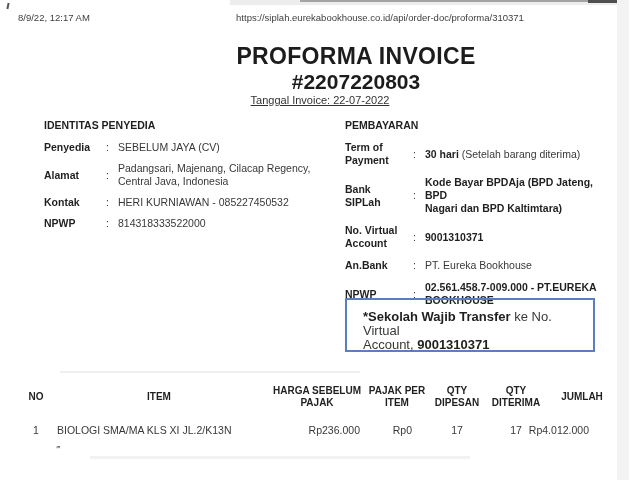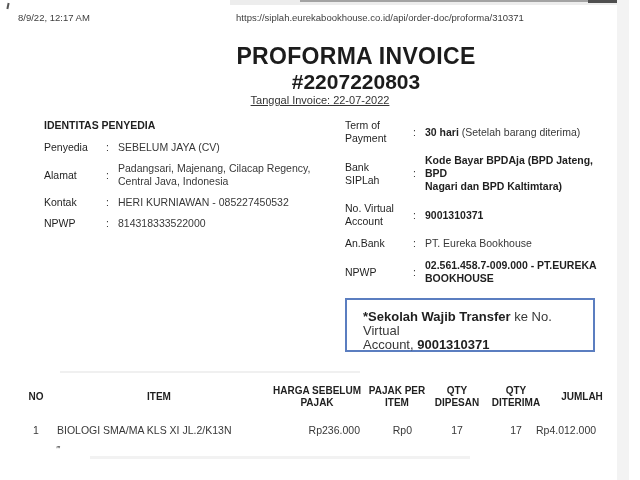--- a/index.html
+++ b/index.html
@@ -23,21 +23,21 @@
   .tanggal    { position:absolute; left:0; top:94px; width:640px; text-align:center;
                 font-size:11px; color:#333;text-decoration:underline; }
 
   
   .col-left  { position:absolute; left:44px;  top:119px; width:282px; }
   .col-right { position:absolute; left:345px; top:119px; width:262px; }
   .section-heading { font-size:10.5px; font-weight:bold; color:#1f1f1f; margin-bottom:10px; }
   .kv { display:grid; grid-template-columns:62px 12px 1fr; align-items:center;
         margin-bottom:8px; font-size:10.5px; line-height:13px; }
   .col-right .kv { grid-template-columns:68px 12px 1fr; margin-bottom:9px; }
-  .kv .k { font-weight:normal; color:#1f1f1f; white-space:pre-line; }
+  .kv .k { font-weight:bold; color:#1f1f1f; white-space:pre-line; }
   .kv .c { color:#383838; }
   .kv .v { white-space:pre-line; color:#383838; }
   .b { font-weight:bold; color:#1f1f1f; }
 
   
   .note-box { position:absolute; left:345px; top:298px; width:250px; height:54px;
               box-sizing:border-box; border:2px solid #5b7ec0;
               padding:10px 18px 0 16px; font-size:13px; line-height:14px;
               white-space:pre-line; color:#383838; }
 
@@ -52,21 +52,21 @@
   .th-pajak  { left:366px; width:62px;text-align:center; }
   .th-qty1   { left:430px; width:54px; }
   .th-qty2   { left:488px; width:56px; }
   .th-jumlah { left:546px; width:72px; }
   .td-no     { left:20px;  width:32px; text-align:center; }
   .td-item   { left:57px;  width:212px; text-align:left; white-space:nowrap; }
   .td-harga  { left:268px; width:92px; text-align:right; }
   .td-pajak  { left:352px; width:60px; text-align:right; }
   .td-qty1   { left:430px; width:54px; text-align:center; }
   .td-qty2   { left:488px; width:56px; text-align:center; }
-  .td-jumlah { left:536px; width:75px; text-align:left; }
+  .td-jumlah { left:514px; width:75px; text-align:right; }
   .row-artifact { position:absolute; left:57px; top:444px; font-size:9px; color:#4a4a4a; }
 
   
   .artifact { position:absolute; pointer-events:none; }
   .a-top-light  { left:230px; top:0; width:410px; height:5px; background:#ededed; }
   .a-top-line   { left:300px; top:0; width:290px; height:1.5px; background:#a3a3a3; }
   .a-top-dark   { left:588px; top:0; width:52px; height:3px; background:#4f4f4f; }
   .a-right-band { left:617px; top:0; width:19px; height:480px; background:#f3f3f3; }
   .a-right-line { left:635px; top:0; width:2px; height:480px; background:#979797; }
   .a-tick       { left:7px; top:3px; width:2px; height:6px; background:#555; transform:rotate(12deg); }
@@ -116,20 +116,21 @@
       <span class="v">HERI KURNIAWAN - 085227450532</span>
     </div>
     <div class="kv">
       <span class="k">NPWP</span>
       <span class="c">:</span>
       <span class="v">814318333522000</span>
     </div>
   </div>
 
   <div class="col-right">
+    <div class="section-heading">PEMBAYARAN</div>
 
     <div class="kv">
       <span class="k">Term of
 Payment</span>
       <span class="c">:</span>
       <span class="v"><span class="b">30 hari</span><span> (Setelah barang diterima)</span></span>
     </div>
     <div class="kv">
       <span class="k">Bank
 SIPLah</span>

